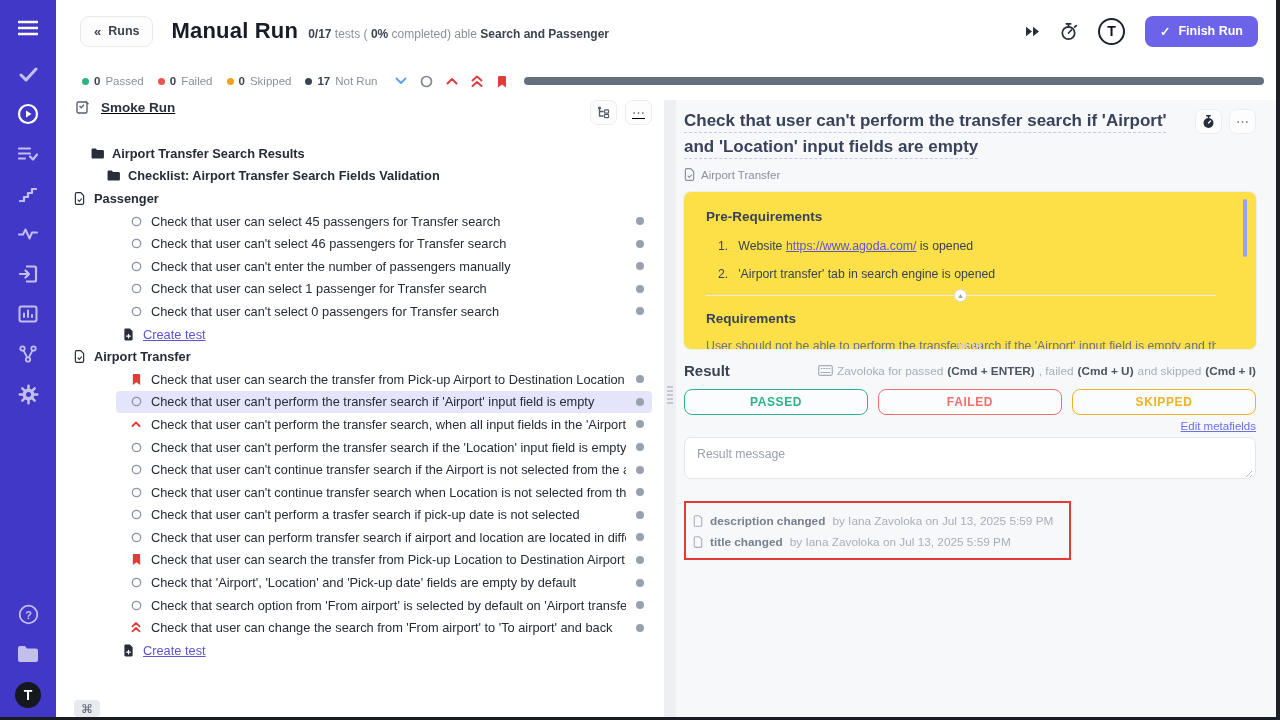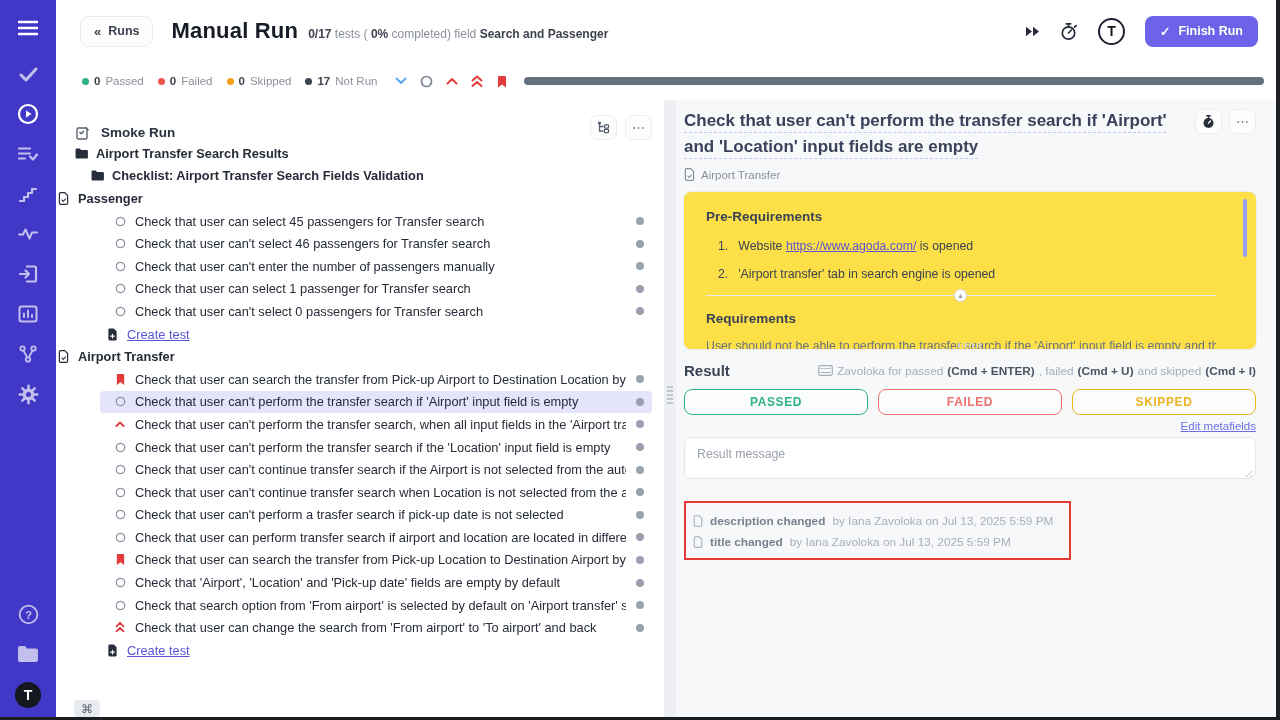--- a/index.html
+++ b/index.html
@@ -41,27 +41,27 @@
   .legend .dotc { width:7px; height:7px; border-radius:50%;}
   .legend b { color:#3c4250; font-weight:700;}
   .filters { display:flex; align-items:center; gap:13px; margin-left:18px;}
   .filters span { display:flex; cursor:pointer;}
   .pbar { flex:1; height:8px; border-radius:4px; background:#65707f; margin:0 16px 0 16px;}
 
   .content { position:absolute; top:100px; left:0; right:0; bottom:0; display:flex;}
 
   
   .tree-panel { width:608px; background:#fff; position:relative; }
-  .tree-head { height:40px; display:flex; align-items:flex-end; padding:0 12px 0 20px;}
+  .tree-head { height:40px; display:flex; align-items:flex-start; padding:0 12px 0 20px;text-decoration:underline;}
   .tree-head .th-ic { display:flex; margin-right:11px;}
   .tree-title { font-size:13.5px; font-weight:600; color:#2a3140;}
   .tree-head .th-actions { margin-left:auto; display:flex; gap:8px;}
   .sq-btn { width:27px; height:25px; border:1px solid #ebedf1; background:#fdfdfe; border-radius:7px;
     display:flex; align-items:center; justify-content:center; cursor:pointer; color:#555e6d; font-size:13px;}
-  .tree { padding-top:2px; }
+  .tree { padding-top:2px;margin-left:16px; }
   .trow { height:22.6px; display:flex; align-items:center; margin-right:12px; cursor:pointer; border-radius:4px;}
   .trow.ind0 { padding-left:18px;}
   .trow.ind1 { padding-left:34px;}
   .trow.ind2 { }
   .trow.ind3 { margin-left:44px; padding-left:13px;}
   .trow.create { margin-left:44px; padding-left:5px;}
   .trow.sel { background:#e4e5fb;}
   .ticon { display:flex; width:14px; justify-content:center; margin-right:8px; flex:none;}
   .tlabel { font-size:12.8px; color:#252b37; white-space:nowrap; overflow:hidden; text-overflow:clip; flex:1;}
   .trow.ind0 .tlabel, .trow.ind1 .tlabel { font-weight:600;}
@@ -218,21 +218,21 @@
     <header class="topbar">
       <button class="btn-back">
         <span class="chev">«</span>
         <span>Runs</span>
       </button>
       <h1 class="page-title">Manual Run</h1>
       <div class="page-meta">
         <b>0/17</b>
         <span>tests (</span>
         <b>0%</b>
-        <span>completed) field</span>
+        <span>completed) able</span>
         <b>Search and Passenger</b>
       </div>
       <div class="top-actions">
         <button class="icon-btn">
           <svg width="15" height="11" viewBox="0 0 15 11">
               <path d="M1 .8v9.4L7 5.5zM8 .8v9.4l6-4.7z" fill="#272d3a"></path>
             </svg>
         </button>
         <button class="icon-btn">
           <svg width="18" height="19" viewBox="0 0 18 19">

